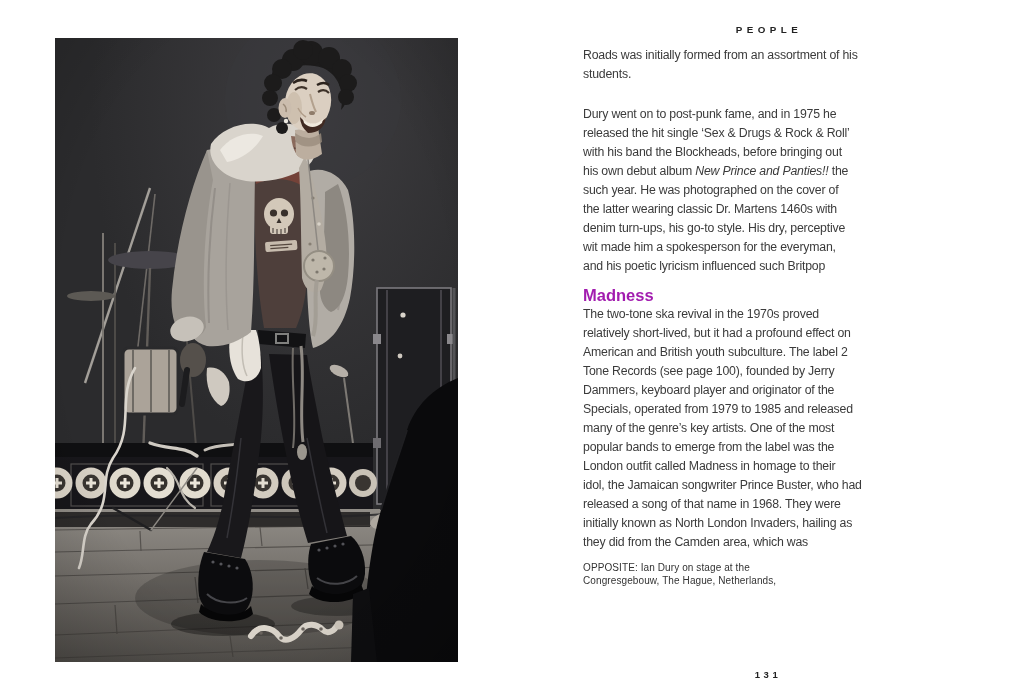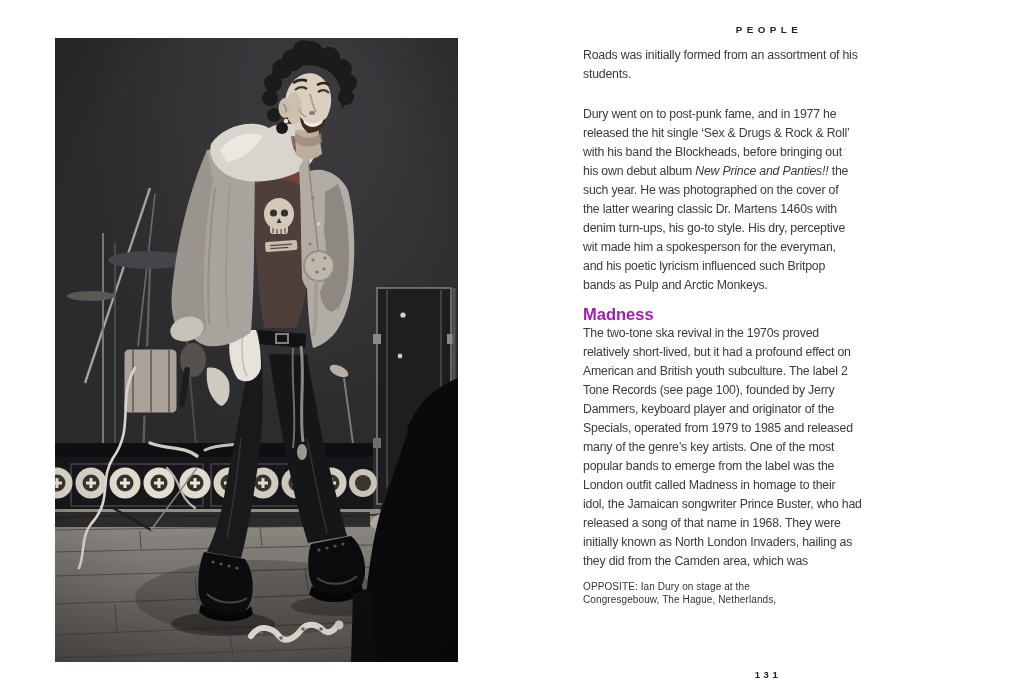--- a/index.html
+++ b/index.html
@@ -319,32 +319,31 @@
 <div class="running-head">PEOPLE</div>
 
 <div class="text-col">
   <div class="para">
       <div class="line">Roads was initially formed from an assortment of his</div>
       <div class="line">students.</div>
     </div>
 
   <div class="para2">
     <div>
-        <div class="line">Dury went on to post-punk fame, and in 1977 he</div>
+        <div class="line">Dury went on to post-punk fame, and in 1975 he</div>
         <div class="line">released the hit single ‘Sex &amp; Drugs &amp; Rock &amp; Roll’</div>
         <div class="line">with his band the Blockheads, before bringing out</div>
       </div>
     <div class="line"><span>his own debut album </span><em>New Prince and Panties!!</em><span> the</span></div>
     <div>
         <div class="line">such year. He was photographed on the cover of</div>
         <div class="line">the latter wearing classic Dr. Martens 1460s with</div>
         <div class="line">denim turn-ups, his go-to style. His dry, perceptive</div>
         <div class="line">wit made him a spokesperson for the everyman,</div>
         <div class="line">and his poetic lyricism influenced such Britpop</div>
-        <div class="line">bands as Pulp and Arctic Monkeys.</div>
       </div>
   </div>
 
   <div class="section-heading">Madness</div>
   <div>
       <div class="line">The two-tone ska revival in the 1970s proved</div>
       <div class="line">relatively short-lived, but it had a profound effect on</div>
       <div class="line">American and British youth subculture. The label 2</div>
       <div class="line">Tone Records (see page 100), founded by Jerry</div>
       <div class="line">Dammers, keyboard player and originator of the</div>

